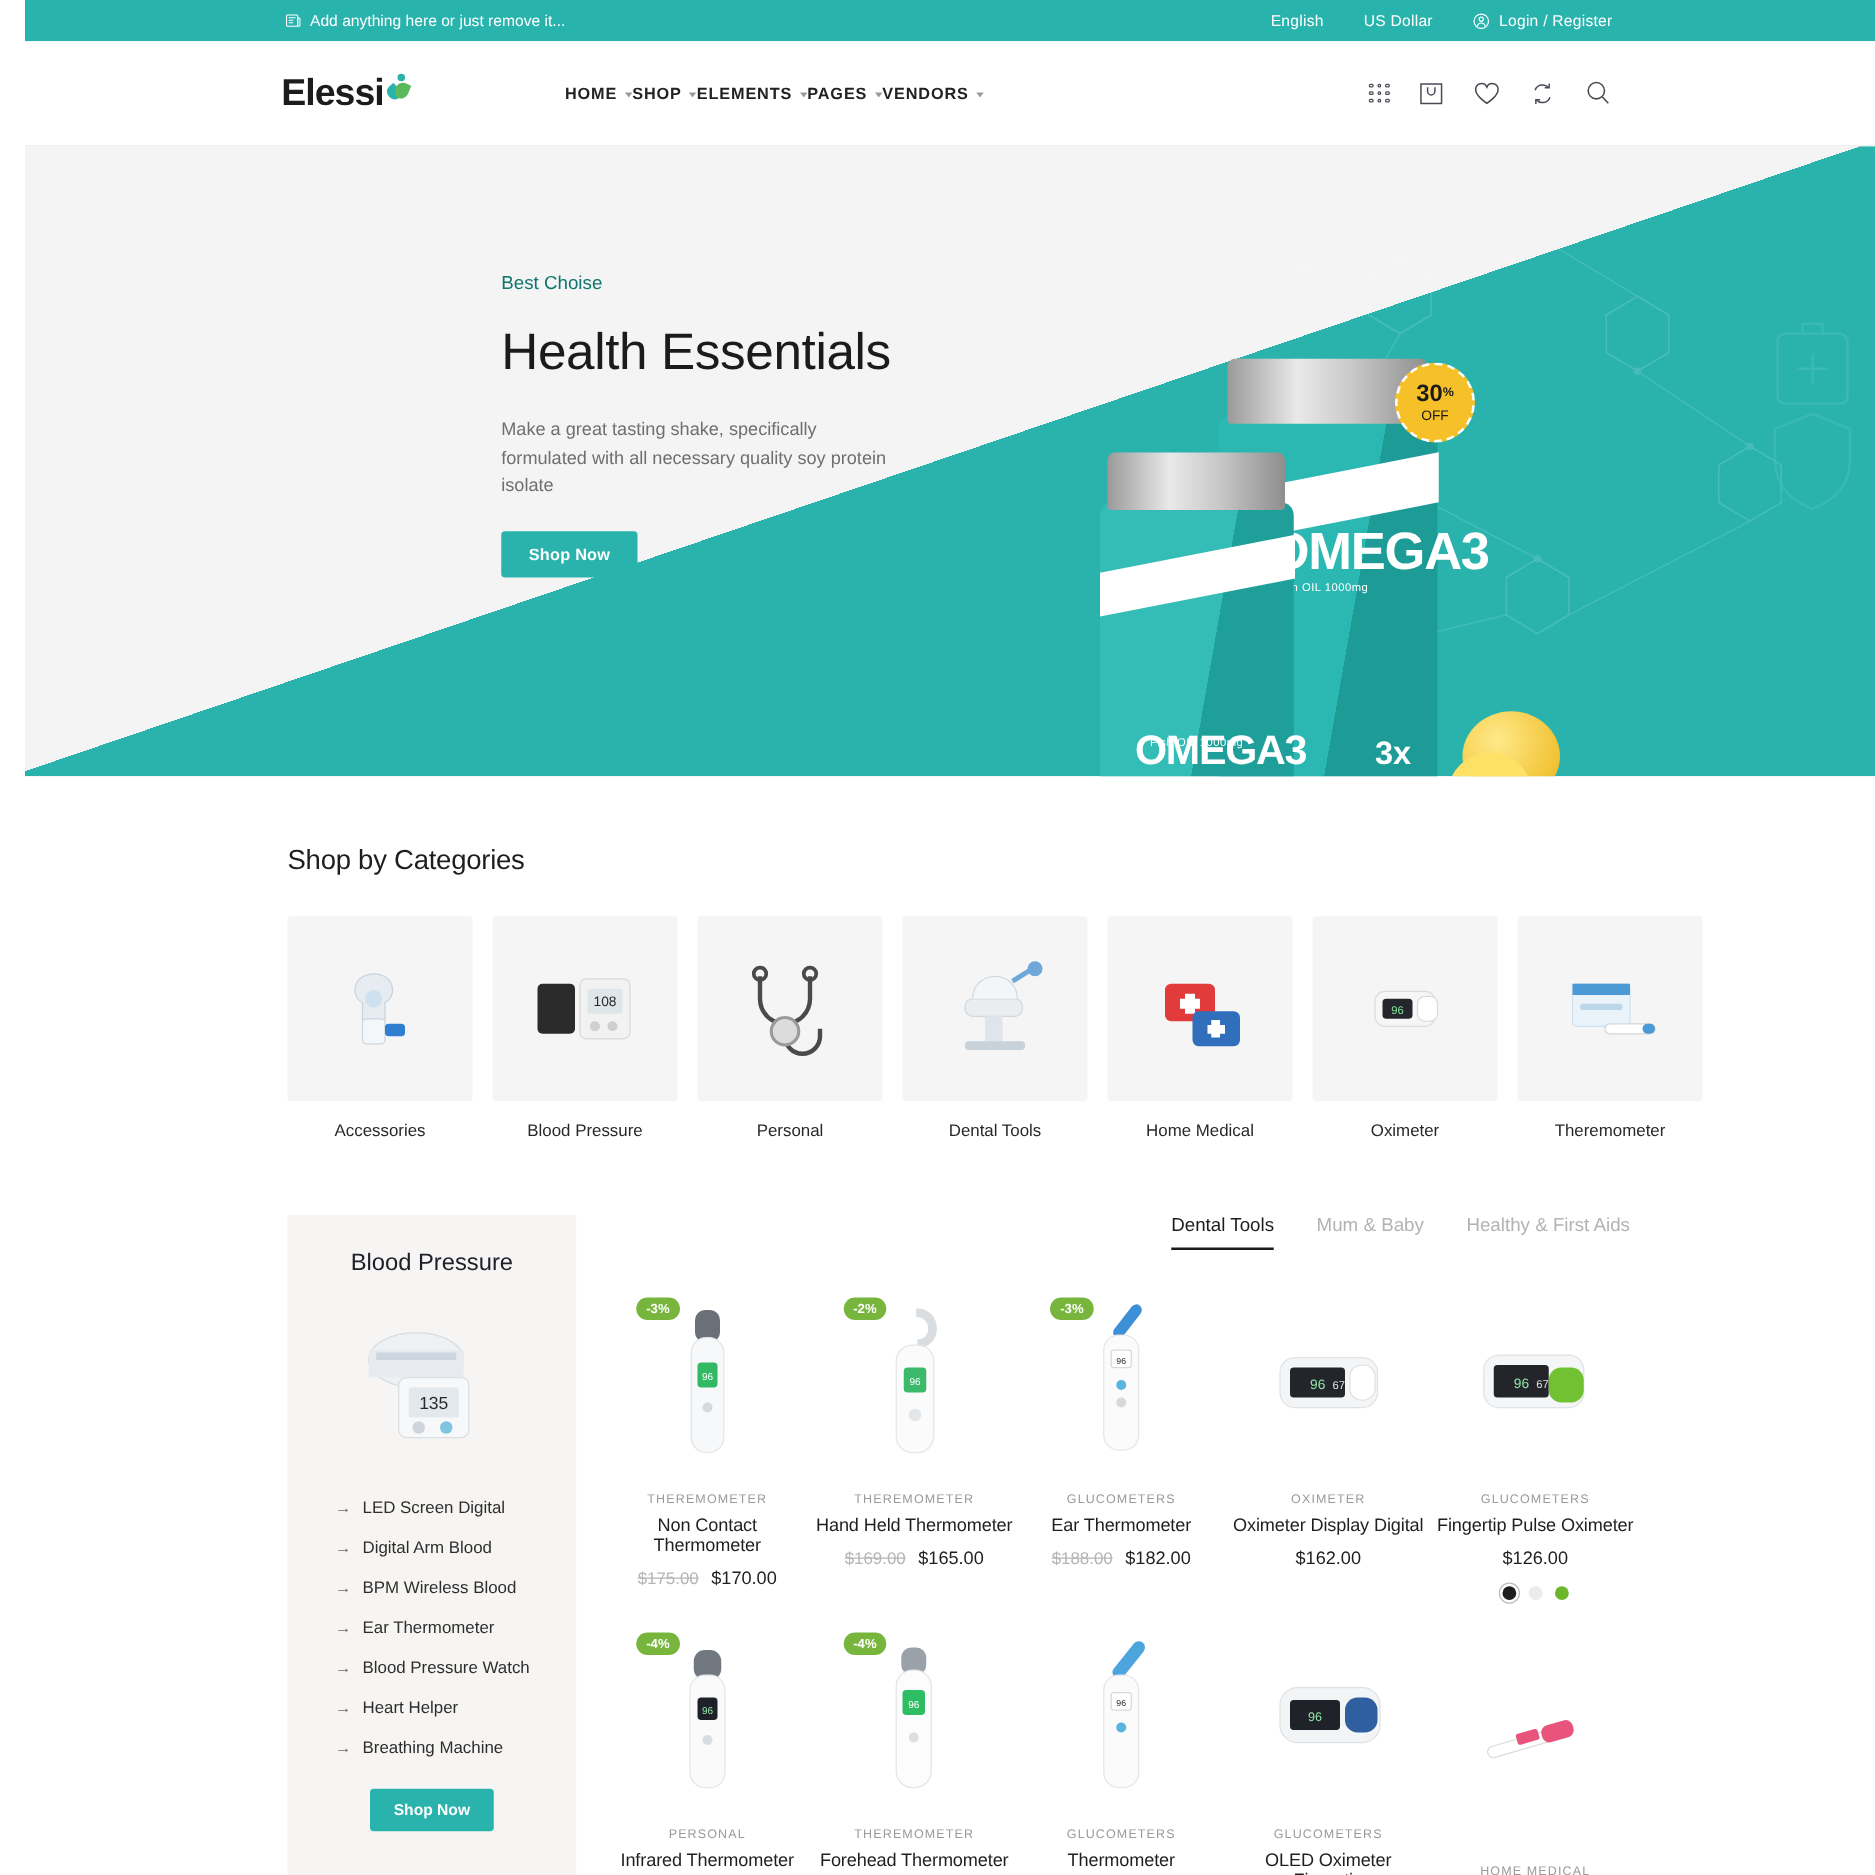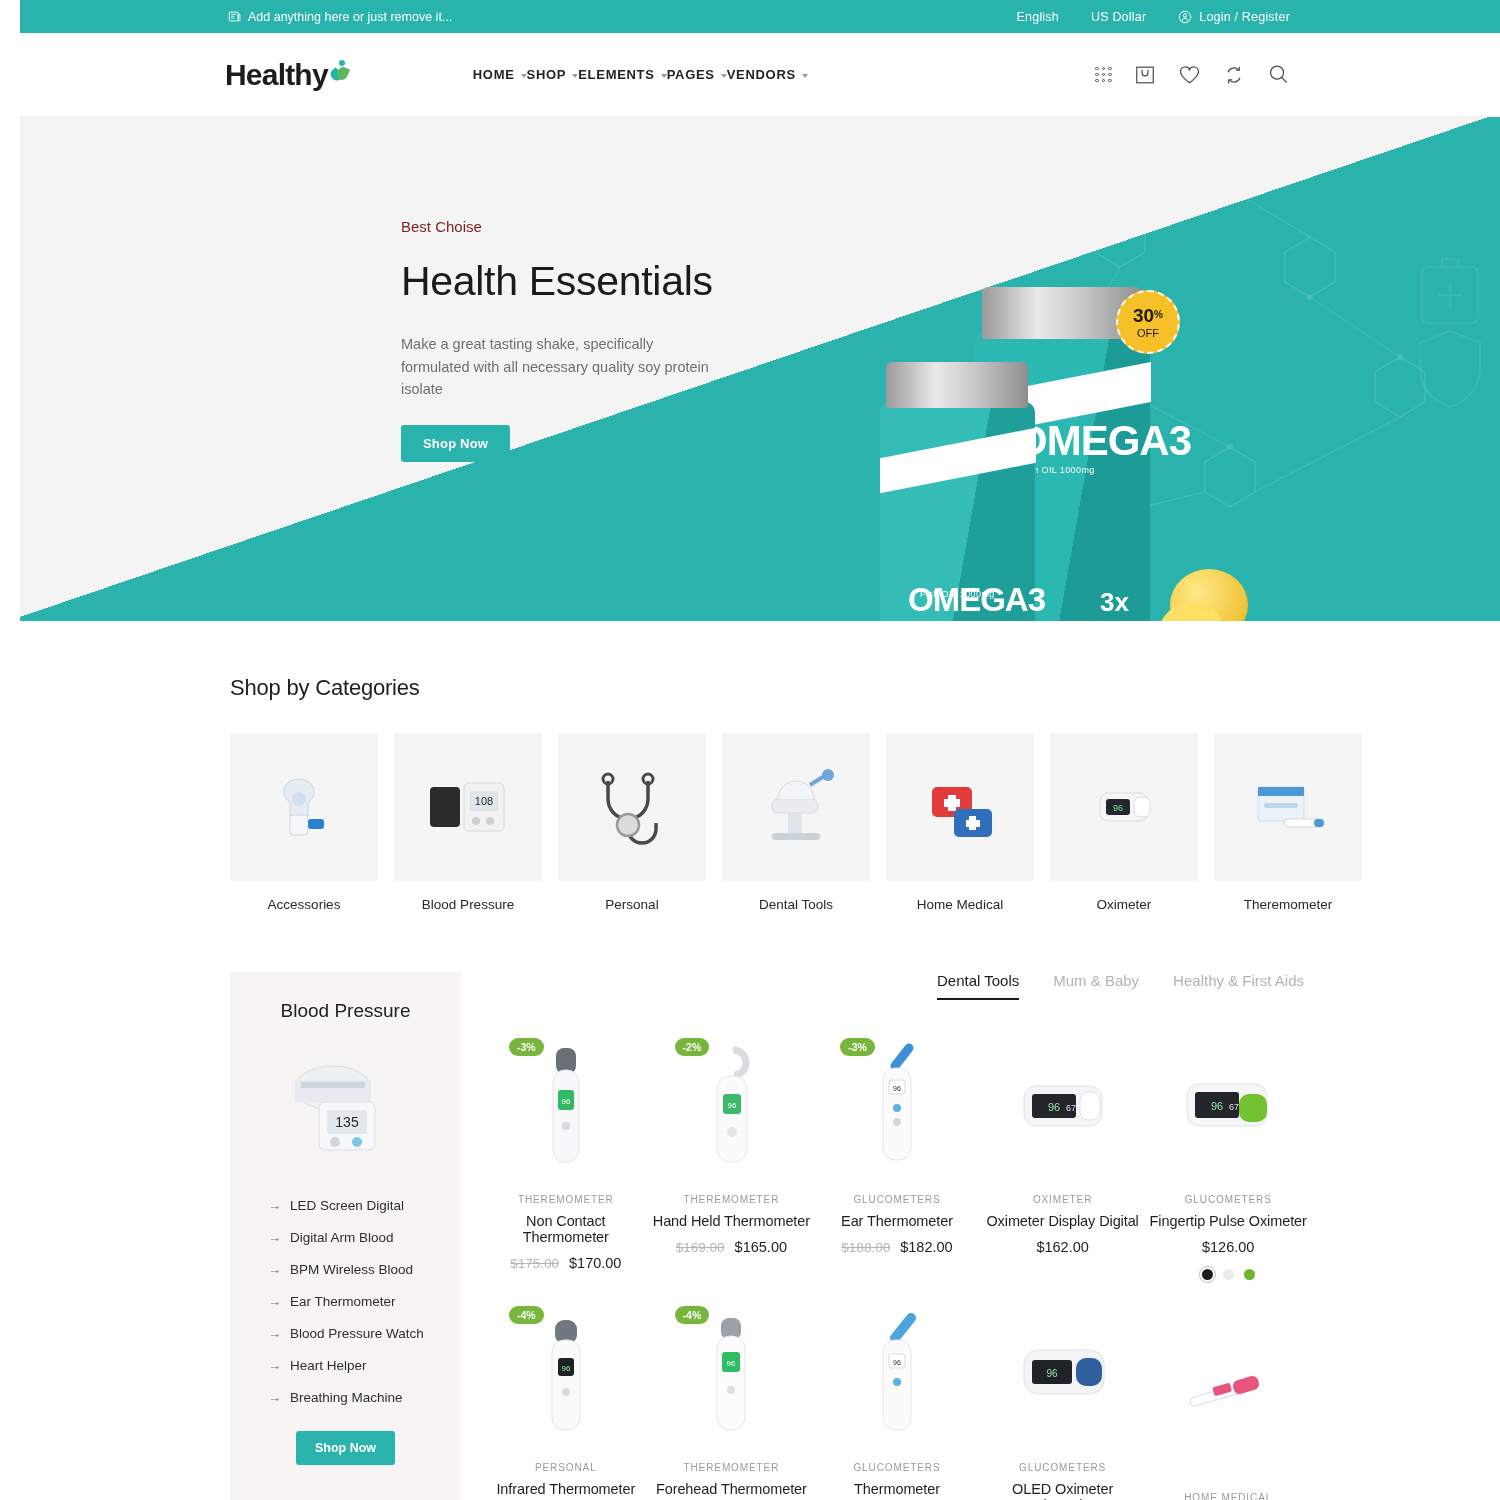--- a/index.html
+++ b/index.html
@@ -61,21 +61,21 @@
   .dots-grid i { width: 3.5px; height: 3.5px; border: 1px solid #4a4a55; border-radius: 50%; display: block; }
 
   
   .hero { position: relative; height: 504px; background: #f4f4f4; overflow: hidden; }
   .hero-diag {
     position: absolute; inset: 0;
     background: linear-gradient(to bottom right, transparent 0 49.6%, #2ab3ad 49.6% 100%);
   }
   .hero-hex { position: absolute; right: 0; top: 0; width: 520px; height: 504px; opacity: .14; }
   .hero-content { position: absolute; left: 381px; top: 101px; width: 420px; }
-  .hero-eyebrow { font-size: 15px; color: #7f1d1d; margin-bottom: 22px; }
+  .hero-eyebrow { font-size: 15px; color: #0f766e; margin-bottom: 22px; }
   .hero-h1 { font-size: 45px; font-weight: bold; line-height: 1.04; letter-spacing: -.6px; color: #1b1b1b; }
   .hero-h2 { font-size: 41px; font-weight: 300; line-height: 1.18; letter-spacing: -.3px; color: #1b1b1b; }
   .hero-sub { margin-top: 28px; font-size: 14.5px; color: #6f6f6f; line-height: 1.55; max-width: 310px; }
   .btn-teal {
     display: inline-block; margin-top: 24px;
     background: #2ab3ad; color: #fff; border: none;
     font-size: 13px; font-weight: bold; letter-spacing: .2px;
     padding: 11px 22px; border-radius: 3px; cursor: pointer;
   }
 
@@ -180,21 +180,21 @@
           <circle cx="8" cy="6.2" r="1.9" fill="none" stroke="#fff" stroke-width="1.1"></circle>
           <path d="M4.4 12.6c.5-2 1.9-3 3.6-3s3.1 1 3.6 3" fill="none" stroke="#fff" stroke-width="1.1"></path>
         </svg>
         <span>Login / Register</span>
       </div>
     </div>
   </div>
 
   <div class="header">
     <div class="logo">
-      <span class="logo-text">Healthy</span>
+      <span class="logo-text">Elessi</span>
       <span class="logo-mark">
         <i class="leaf leaf-b"></i>
           <i class="leaf leaf-a"></i>
           <i class="leaf-dot"></i>
       </span>
     </div>
 
     <div class="nav">
       <div class="nav-item">
         <span>HOME</span>

